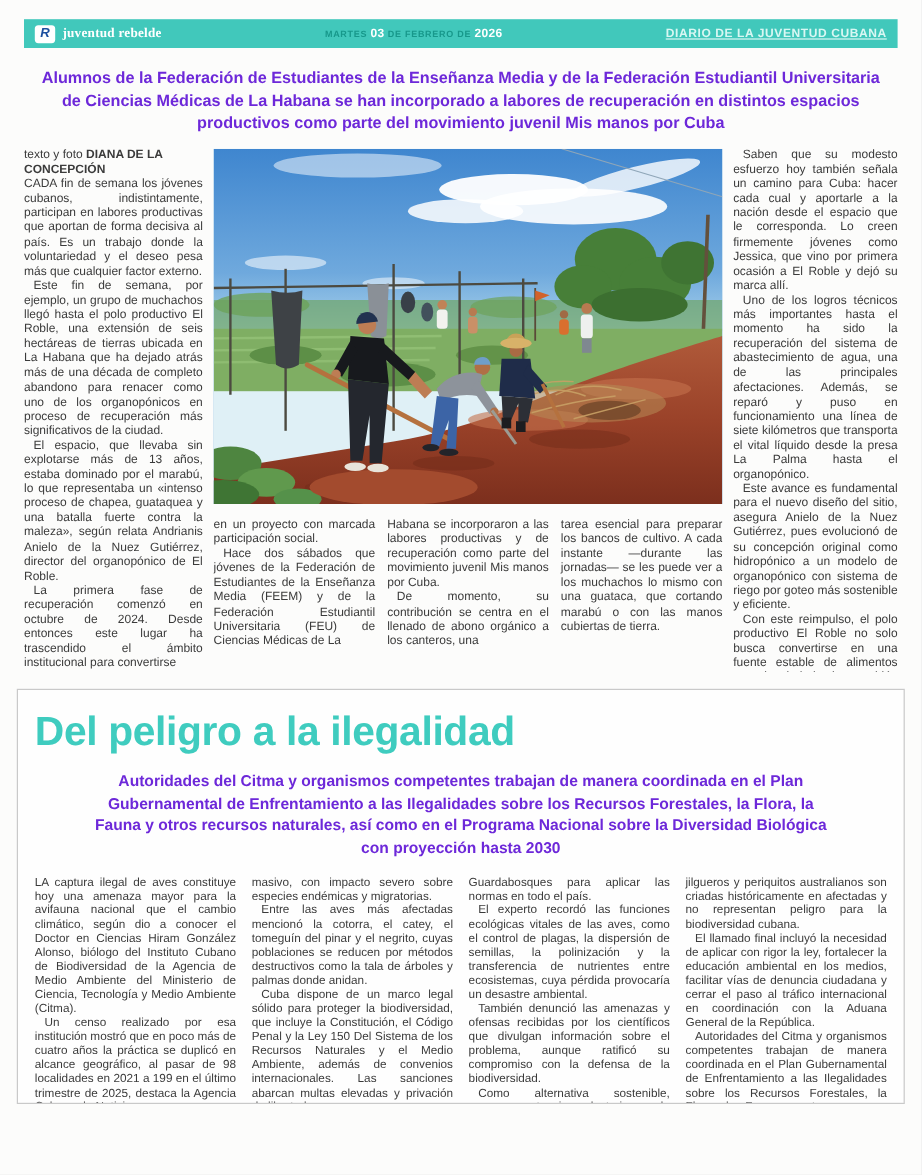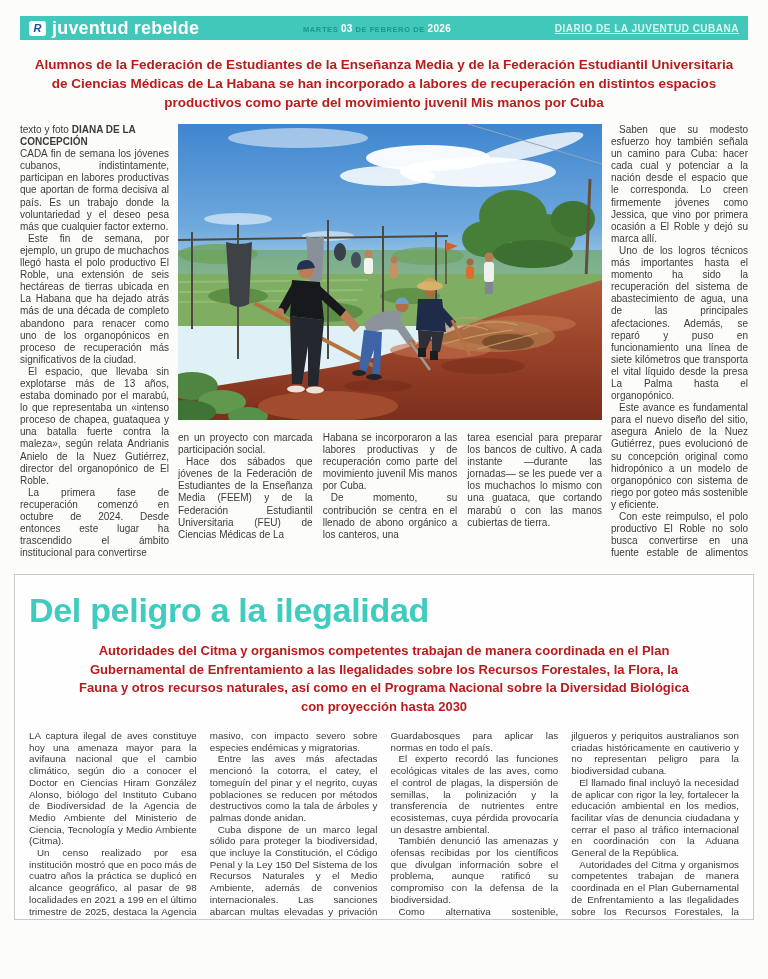--- a/index.html
+++ b/index.html
@@ -21,31 +21,31 @@
   .masthead{
     display:flex;align-items:center;justify-content:space-between;
     background:var(--teal);height:24px;margin:16px 20px 0;padding:0 9px;
   }
   .brand{display:flex;align-items:center;gap:6px;}
   .logo-box{
     width:17px;height:15px;background:#fff;border-radius:3px;
     display:flex;align-items:center;justify-content:center;
     color:var(--logo_blue);font-weight:bold;font-style:italic;font-size:11px;line-height:1;
   }
-  .brand-name{color:#fff;font-weight:bold;font-size:18px;letter-spacing:.2px;}
+  .brand-name{color:#fff;font-weight:bold;font-size:11px;letter-spacing:.2px;font-family:Liberation Serif, serif;}
   .date-line{font-size:7.5px;font-weight:bold;color:var(--date_dark);letter-spacing:.6px;text-transform:uppercase;}
   .date-line .num{color:#fff;font-size:10px;letter-spacing:.3px;}
   .tagline{color:var(--tagline);font-size:10px;font-weight:bold;letter-spacing:.5px;text-decoration:underline;}
   
   .headline1{
     text-align:center;color:var(--headline);font-weight:bold;
     font-size:40px;line-height:44px;margin:18px 0 0;letter-spacing:-.5px;
   }
   .deck{
-    text-align:center;font-weight:bold;color:#b91c1c;
+    text-align:center;font-weight:bold;color:#6d28d9;
     font-size:13.5px;line-height:19px;margin:15px 26px 0;
   }
   .a1-row{display:flex;gap:9px;margin:12px 20px 0;height:436px;overflow:hidden;}
   .a1-left{width:149px;flex:none;}
   .a1-center{width:424px;flex:none;}
   .a1-right{flex:1;min-width:0;}
   .body-text p{margin:0;font-size:10px;line-height:12.1px;text-align:justify;color:var(--ink);}
   .body-text p.ind{text-indent:8px;}
   .byline{font-size:10.5px;line-height:13px;margin:0 0 12px;color:#222;text-align:left !important;}
   .byline strong{font-weight:bold;}
@@ -245,21 +245,21 @@
           <p>Habana se incorporaron a las labores productivas y de recuperación como parte del movimiento juvenil Mis manos por Cuba.</p>
           <p class="ind">De momento, su contribución se centra en el llenado de abono orgánico a los canteros, una</p>
         </div>
         <div class="col">
           <p>tarea esencial para preparar los bancos de cultivo. A cada instante —durante las jornadas— se les puede ver a los muchachos lo mismo con una guataca, que cortando marabú o con las manos cubiertas de tierra.</p>
         </div>
       </div>
     </div>
 
     <div class="a1-right body-text">
-      <p class="ind">Saben que su modesto esfuerzo hoy también señala un camino para Cuba: hacer cada cual y potenciar a la nación desde el espacio que le corresponda. Lo creen firmemente jóvenes como Jessica, que vino por primera ocasión a El Roble y dejó su marca allí.</p>
+      <p class="ind">Saben que su modesto esfuerzo hoy también señala un camino para Cuba: hacer cada cual y aportarle a la nación desde el espacio que le corresponda. Lo creen firmemente jóvenes como Jessica, que vino por primera ocasión a El Roble y dejó su marca allí.</p>
       <p class="ind">Uno de los logros técnicos más importantes hasta el momento ha sido la recuperación del sistema de abastecimiento de agua, una de las principales afectaciones. Además, se reparó y puso en funcionamiento una línea de siete kilómetros que transporta el vital líquido desde la presa La Palma hasta el organopónico.</p>
       <p class="ind">Este avance es fundamental para el nuevo diseño del sitio, asegura Anielo de la Nuez Gutiérrez, pues evolucionó de su concepción original como hidropónico a un modelo de organopónico con sistema de riego por goteo más sostenible y eficiente.</p>
       <p class="ind">Con este reimpulso, el polo productivo El Roble no solo busca convertirse en una fuente estable de alimentos para la ciudad, sino también en un símbolo del trabajo integrado entre empresas, el sector agrícola y las nuevas generaciones.</p>
     </div>
 
   </div>
 
   <div class="a2-box">
     <h2 class="headline2">Del peligro a la ilegalidad</h2>
     <p class="deck deck2">Autoridades del Citma y organismos competentes trabajan de manera coordinada en el Plan Gubernamental de Enfrentamiento a las Ilegalidades sobre los Recursos Forestales, la Flora, la Fauna y otros recursos naturales, así como en el Programa Nacional sobre la Diversidad Biológica con proyección hasta 2030</p>
@@ -276,20 +276,20 @@
 
       </div>
       <div class="col">
         <p>Guardabosques para aplicar las normas en todo el país.</p>
         <p class="ind">El experto recordó las funciones ecológicas vitales de las aves, como el control de plagas, la dispersión de semillas, la polinización y la transferencia de nutrientes entre ecosistemas, cuya pérdida provocaría un desastre ambiental.</p>
         <p class="ind">También denunció las amenazas y ofensas recibidas por los científicos que divulgan información sobre el problema, aunque ratificó su compromiso con la defensa de la biodiversidad.</p>
         <p class="ind">Como alternativa sostenible, propuso potenciar el turismo de observación de aves, actividad que ya genera empleo en comunidades locales y contribuye a la conservación.</p>
 
       </div>
       <div class="col">
-        <p>jilgueros y periquitos australianos son criadas históricamente en cautiverio y no representan peligro para la biodiversidad cubana.</p>
+        <p>jilgueros y periquitos australianos son criadas históricamente en afectadas y no representan peligro para la biodiversidad cubana.</p>
         <p class="ind">El llamado final incluyó la necesidad de aplicar con rigor la ley, fortalecer la educación ambiental en los medios, facilitar vías de denuncia ciudadana y cerrar el paso al tráfico internacional en coordinación con la Aduana General de la República.</p>
         <p class="ind">Autoridades del Citma y organismos competentes trabajan de manera coordinada en el Plan Gubernamental de Enfrentamiento a las Ilegalidades sobre los Recursos Forestales, la Flora, la Fauna y otros recursos naturales, así como en el Programa Nacional sobre la Diversidad Biológica con proyección hasta 2030.</p>
       </div>
     </div>
   </div>
 
 </div>
 
 </body></html>

